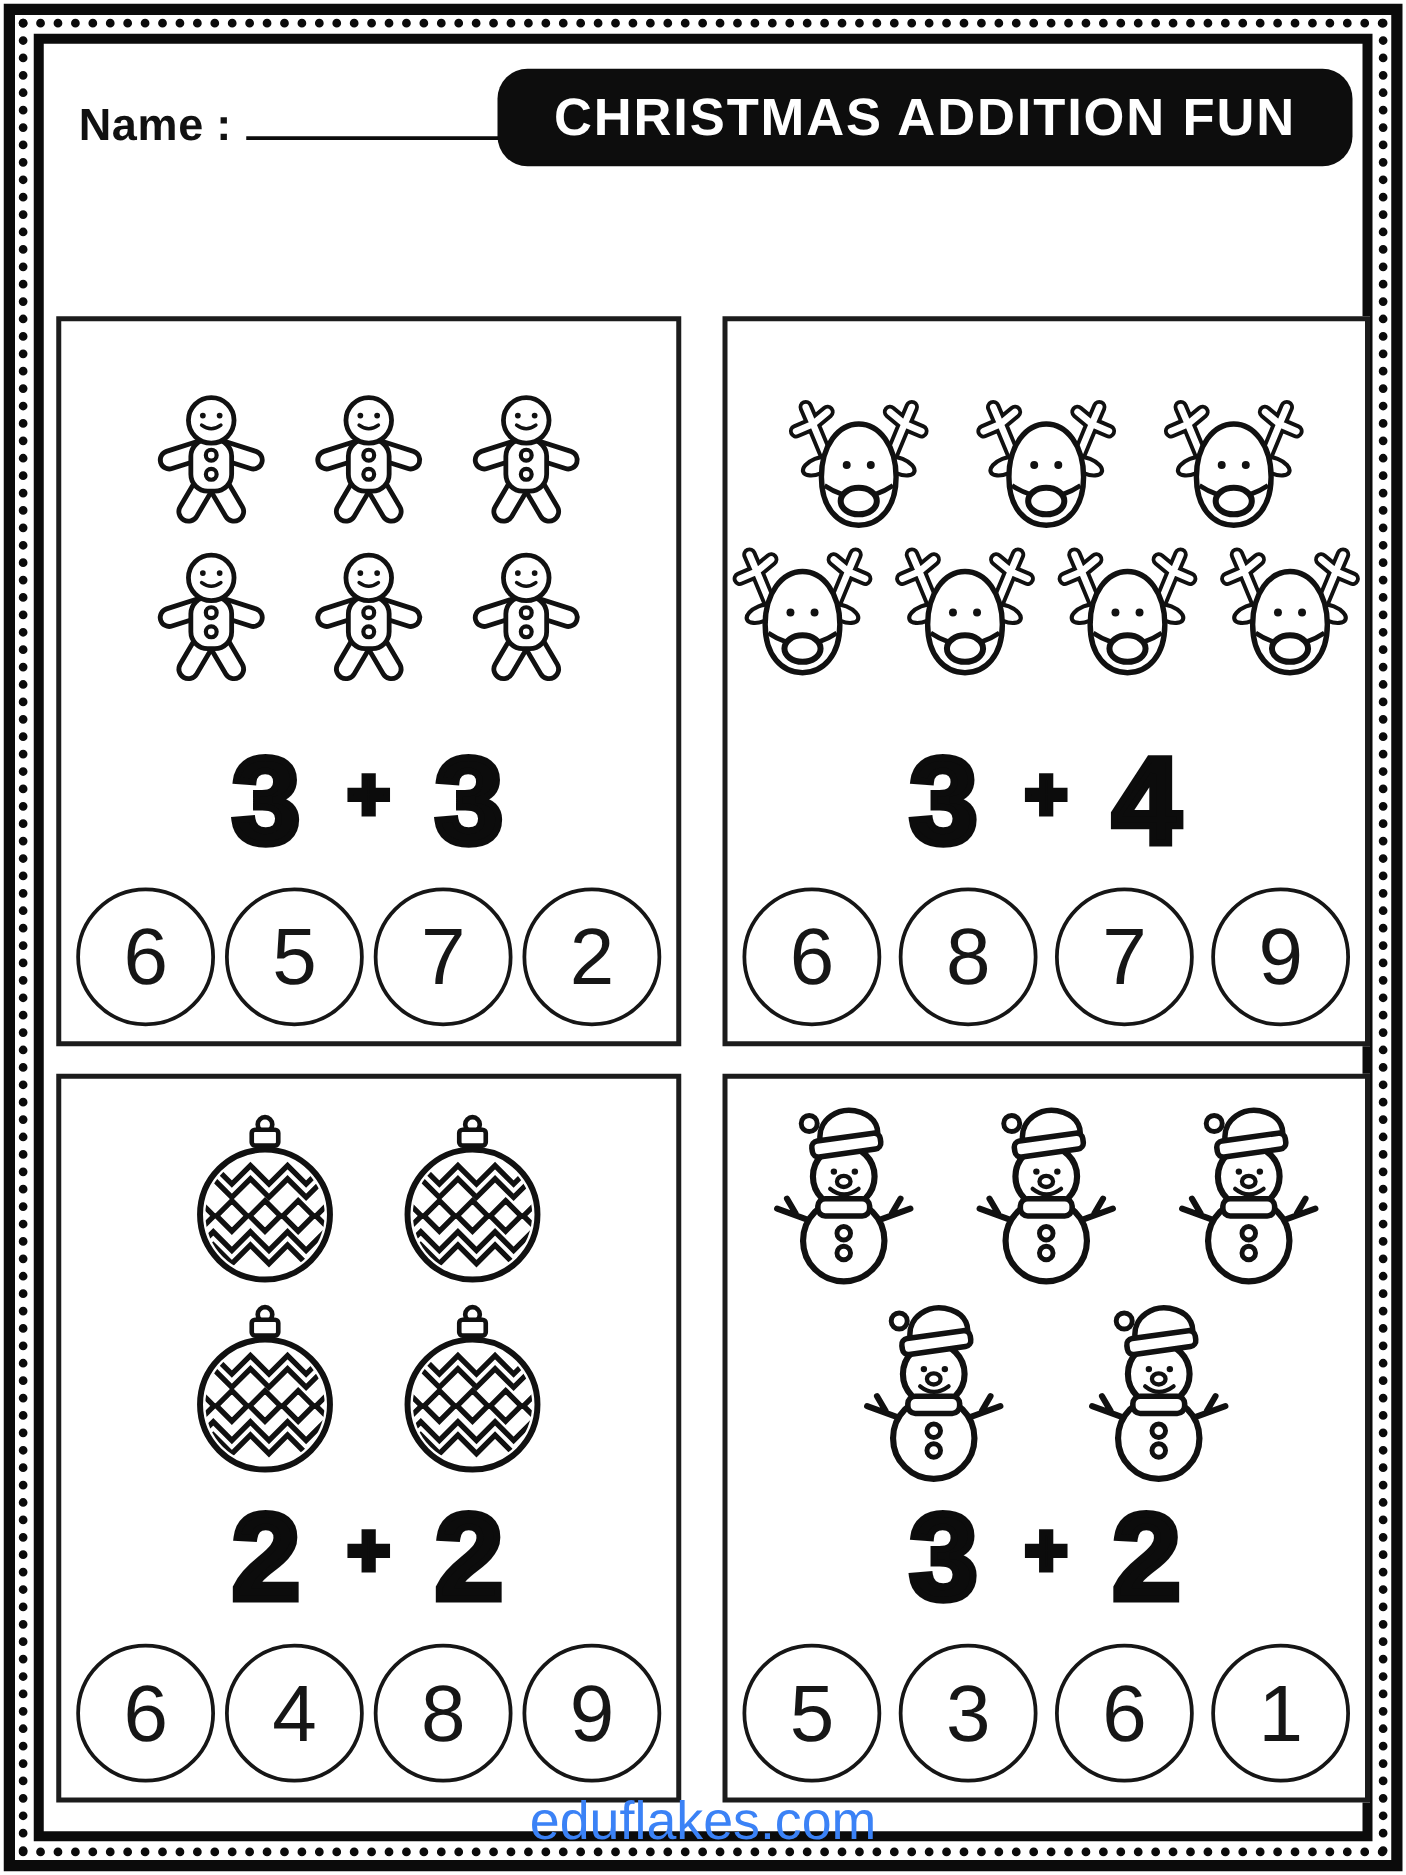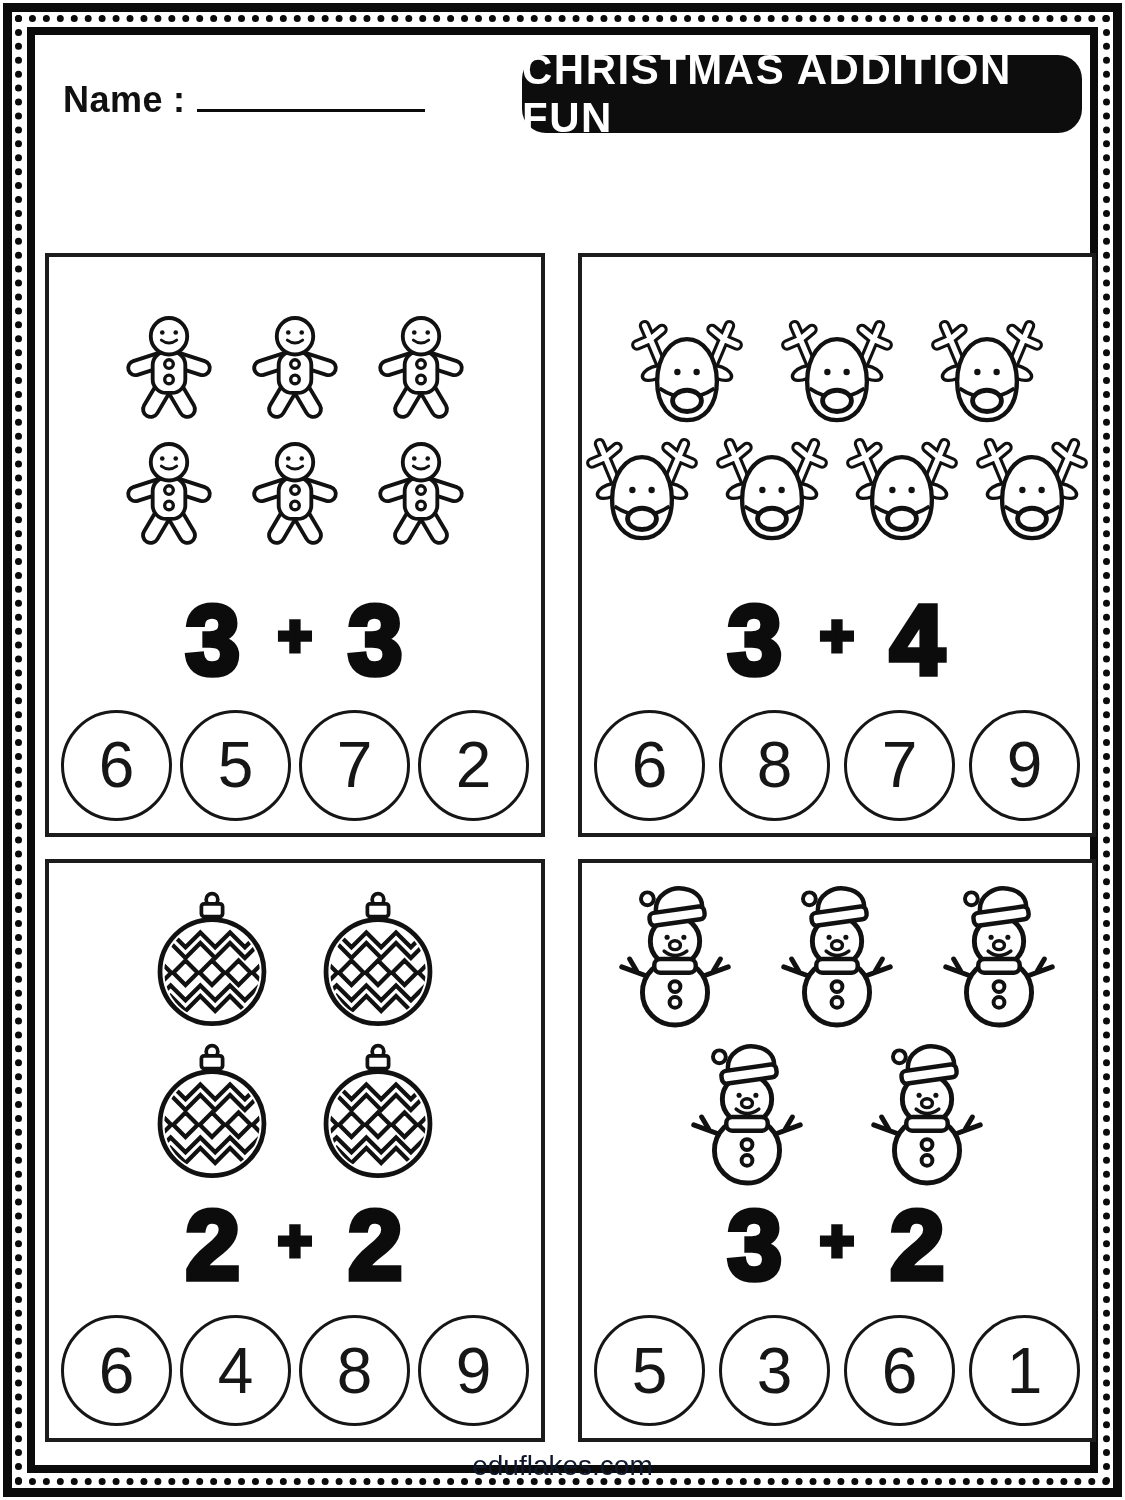--- a/index.html
+++ b/index.html
@@ -19,21 +19,21 @@
 
   .content{position:absolute;inset:35px 35px 28px 35px;}
 
   
   .name-row{position:absolute;top:44px;left:28px;display:flex;align-items:baseline;}
   .name-label{font-weight:bold;font-size:36px;letter-spacing:.5px;}
   .name-colon{font-weight:bold;font-size:36px;margin-left:10px;}
   .name-line{display:inline-block;width:228px;border-bottom:3px solid #0b0b0b;margin-left:12px;height:30px;}
 
   .title-badge{
-    position:absolute;top:20px;right:8px;width:560px;height:78px;
+    position:absolute;top:20px;right:8px;width:684px;height:78px;
     background:#0d0d0d;border-radius:24px;
     display:flex;align-items:center;justify-content:center;
   }
   .title-badge span{
     color:#fff;font-size:42px;font-weight:bold;letter-spacing:1.5px;
     font-family:"Liberation Sans", sans-serif;
   }
 
   .directions{position:absolute;top:141px;left:28px;font-size:31px;white-space:nowrap;}
   .directions .dir-label{font-weight:bold;}
@@ -85,21 +85,21 @@
   .choice{
     width:111px;height:111px;border:3px solid #161616;border-radius:50%;
     display:flex;align-items:center;justify-content:center;
     font-size:64px;color:#161616;background:#fff;
     box-sizing:border-box;
   }
 
   
   .footer{
     position:absolute;left:0;right:0;bottom:-10px;
-    text-align:center;font-size:28px;color:#0f172a;
+    text-align:center;font-size:43px;color:#3b82f6;
   }
   .svg-defs{position:absolute;width:0;height:0;overflow:hidden;}
 </style>
 </head>
 <body>
 
 <svg class="svg-defs" xmlns="http://www.w3.org/2000/svg" aria-hidden="true">
   <defs>
     <symbol id="gingerbread-icon" viewBox="0 0 100 112">
       <path d="M44 78 L31 100" stroke="#111" stroke-width="20" stroke-linecap="round"></path>

